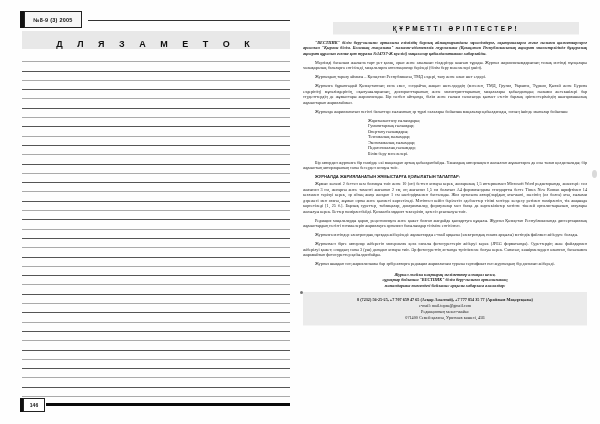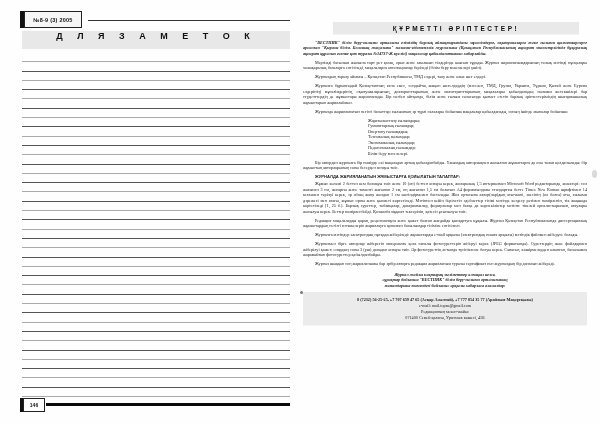--- a/index.html
+++ b/index.html
@@ -7,21 +7,21 @@
           font-family:"Liberation Serif", serif;color:#1c1c1c;}
   
   .left-page{position:absolute;left:0;top:0;width:300px;height:424px;}
   .issue-badge{position:absolute;left:24px;top:11px;width:56px;height:15px;background:#f6f6f6;
                border:1px solid #222;box-shadow:-4px 0 0 0 #111;}
   .issue-badge .scaled{position:absolute;left:0;top:0;width:200%;height:200%;
                transform:scale(.5);transform-origin:0 0;display:flex;align-items:center;justify-content:center;
                font-family:"Liberation Sans",sans-serif;font-size:11px;font-weight:bold;letter-spacing:.5px;color:#111;}
   .header-rule{position:absolute;left:88px;top:20px;width:202px;height:0;border-top:1px solid #333;}
   .notes-band{position:absolute;left:22px;top:31px;width:268px;height:18px;background:#e8e8e8;
-              display:flex;align-items:flex-start;justify-content:center;
+              display:flex;align-items:flex-end;justify-content:center;
               font-family:"Liberation Sans",sans-serif;font-weight:bold;font-size:9px;letter-spacing:6px;color:#111;}
   .ruled-lines{position:absolute;left:22px;top:53px;width:268px;}
   .rule-line{height:8.3px;border-bottom:1px solid #aaa;}
   .rule-line.dark{border-bottom-color:#555;}
   .left-footer-rule{position:absolute;left:46px;top:403px;width:244px;height:3px;background:#0a0a0a;}
   .page-num-box{position:absolute;left:23px;top:398px;width:20px;height:12px;background:#fff;
                 border:1px solid #222;box-shadow:-3px 0 0 0 #111;}
   .page-num-box .scaled{position:absolute;left:0;top:0;width:200%;height:200%;
                 transform:scale(.5);transform-origin:0 0;display:flex;align-items:center;justify-content:center;
                 font-family:"Liberation Sans",sans-serif;font-size:10px;font-weight:bold;color:#111;}

